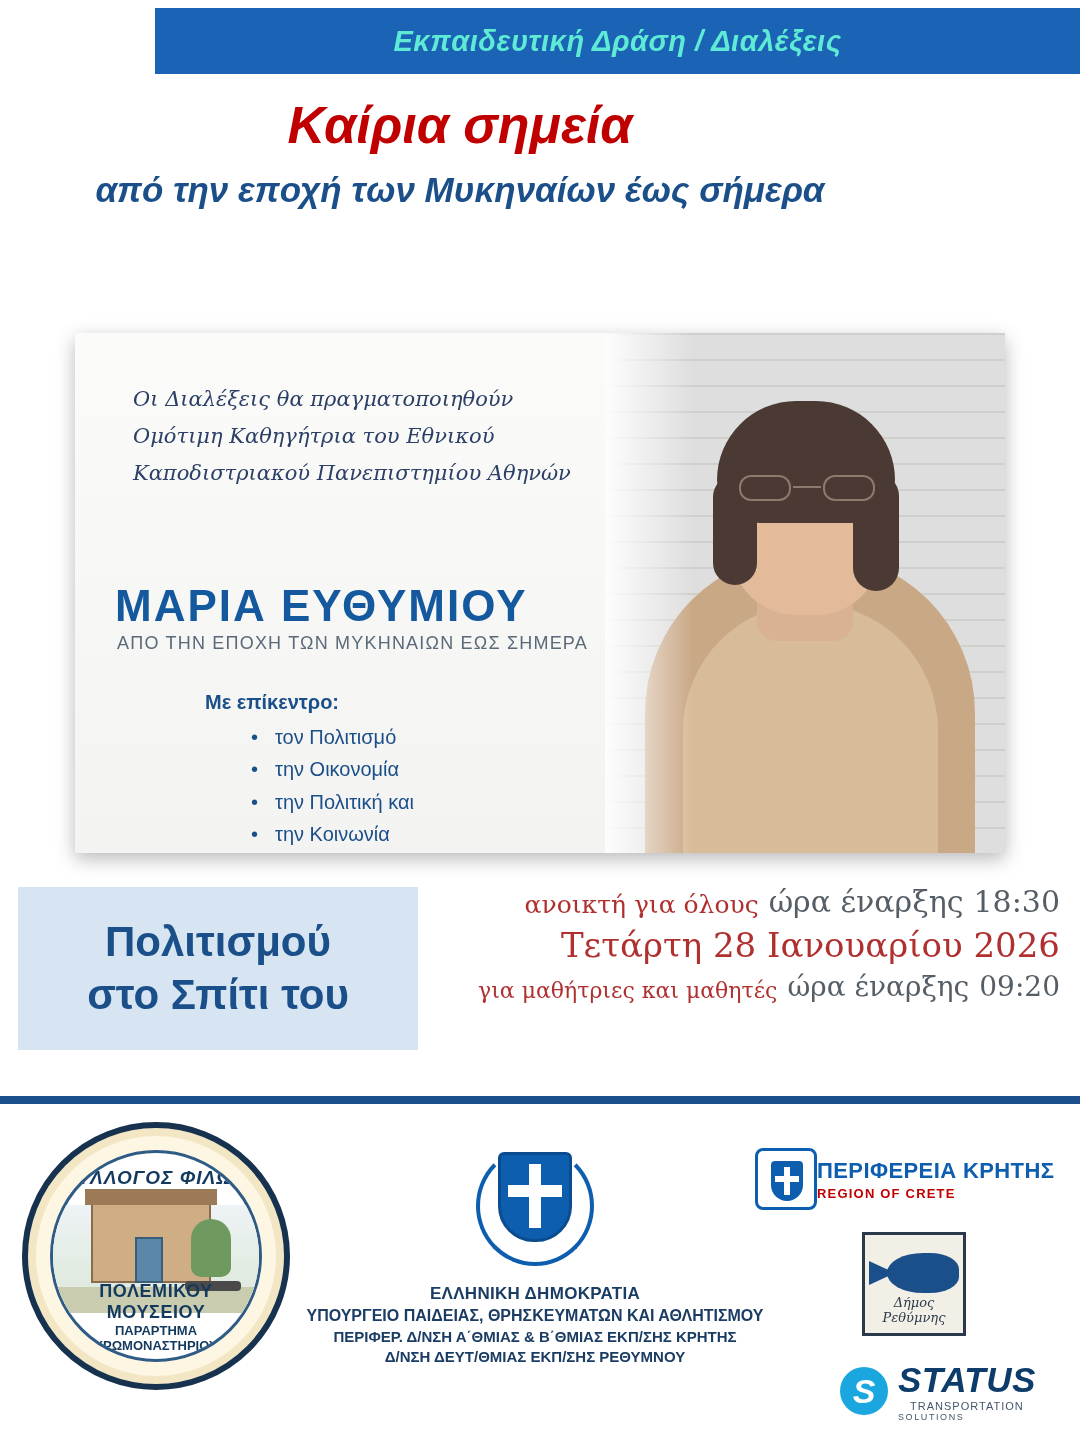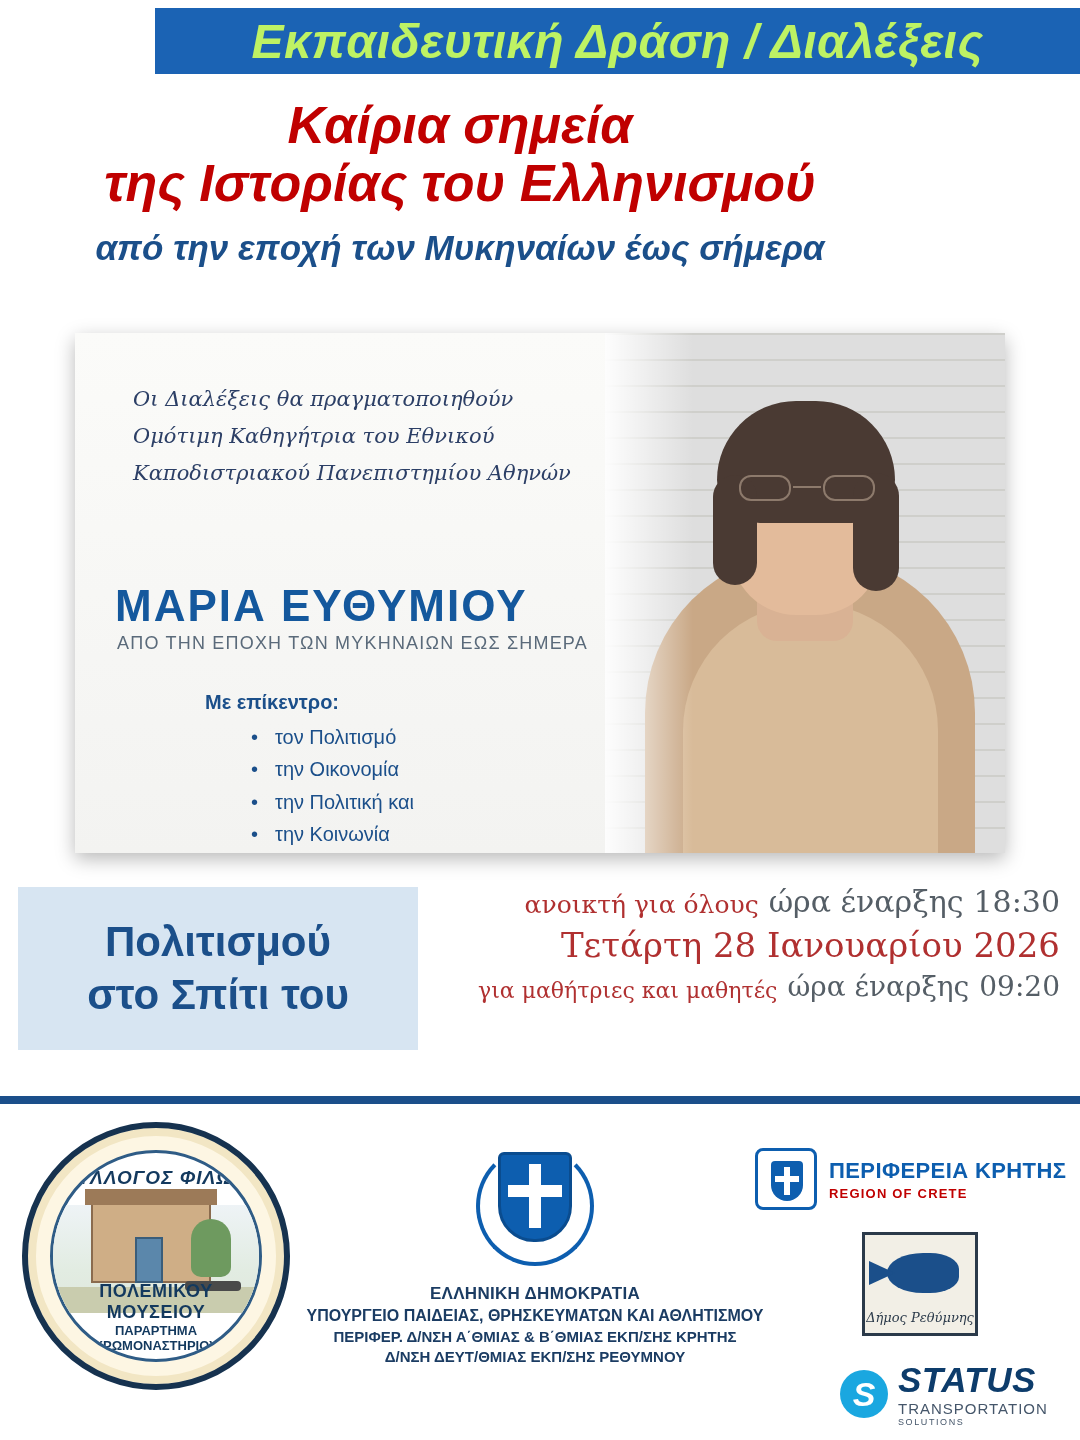--- a/index.html
+++ b/index.html
@@ -18,22 +18,22 @@
 
   
   .banner {
     position: absolute;
     left: 155px; top: 8px;
     width: 925px; height: 66px;
     background: #1b63b4;
     display: flex; align-items: center; justify-content: center;
   }
   .banner-text {
-    color: #bef264;
-    font-size: 48px;
+    color: #5eead4;
+    font-size: 29px;
     font-weight: bold;
     font-style: italic;
     letter-spacing: 0.5px;
     white-space: nowrap;
   }
 
   
   .title-block {
     position: absolute;
     left: 0; top: 96px;
@@ -414,21 +414,21 @@
   }
   .ministry .m1 { font-size: 17px; font-weight: bold; letter-spacing: 0.3px; }
   .ministry .m2 { font-size: 16px; font-weight: bold; margin-top: 3px; }
   .ministry .m3 { font-size: 15px; font-weight: bold; margin-top: 3px; }
   .ministry .m4 { font-size: 15px; font-weight: bold; margin-top: 3px; }
 
   
   .region {
     position: absolute;
     left: 755px; top: 44px;
-    display: flex; align-items: center; gap: 12px;
+    display: flex; align-items: center; 
   }
   .region-emblem {
     position: relative;
     width: 62px; height: 62px;
     border: 3px solid #0d5eaf;
     border-radius: 8px;
   }
   .region-shield {
     position: absolute;
     left: 13px; top: 10px;
@@ -442,21 +442,21 @@
     color: #0d5eaf; font-size: 22px; font-weight: bold; letter-spacing: 0.4px;
   }
   .region-text .r2 {
     color: #c00000; font-size: 13px; font-weight: bold; letter-spacing: 1.2px; margin-top: 2px;
   }
 
   
   .muni {
     position: absolute;
     left: 862px; top: 128px;
-    width: 116px; height: 104px;
+    width: 104px; height: 104px;
     background: #f2efe6;
     border: 3px solid #2b3a4a;
   }
   .muni-fish {
     position: absolute;
     left: 22px; top: 18px;
     width: 72px; height: 40px;
     background: #1b4f8a;
     border-radius: 50% 40% 40% 50%;
   }
@@ -495,35 +495,34 @@
     transform: translateY(-50%);
     text-align: center;
     color: #ffffff;
     font-size: 34px;
     font-weight: bold;
     font-style: italic;
   }
   .status-text .s1 {
     color: #0d3c6b; font-size: 35px; font-weight: bold; font-style: italic; letter-spacing: 0.5px;
   }
-  .status-text .s2 { color: #45566a; font-size: 15px; letter-spacing: 1px; }
+  .status-text .s2 { color: #45566a; font-size: 11px; letter-spacing: 1px; text-align: center; }
   .status-text .s3 { color: #45566a; font-size: 9px; letter-spacing: 1.6px; }
 </style>
 </head>
 <body>
 
 <div class="poster">
 
   <div class="banner">
     <div class="banner-text">Εκπαιδευτική Δράση / Διαλέξεις</div>
   </div>
 
   <div class="title-block">
     <div class="title-line1">Καίρια σημεία</div>
-    <div class="title-line2">της Ιστορίας του Ελληνισμού</div>
     <div class="subtitle">από την εποχή των Μυκηναίων έως σήμερα</div>
   </div>
 
   <div class="photo-wrap">
     <div class="photo-card">
 
       <div class="portrait">
         <div class="fig-body"></div>
         <div class="fig-scarf"></div>
         <div class="fig-neck"></div>

